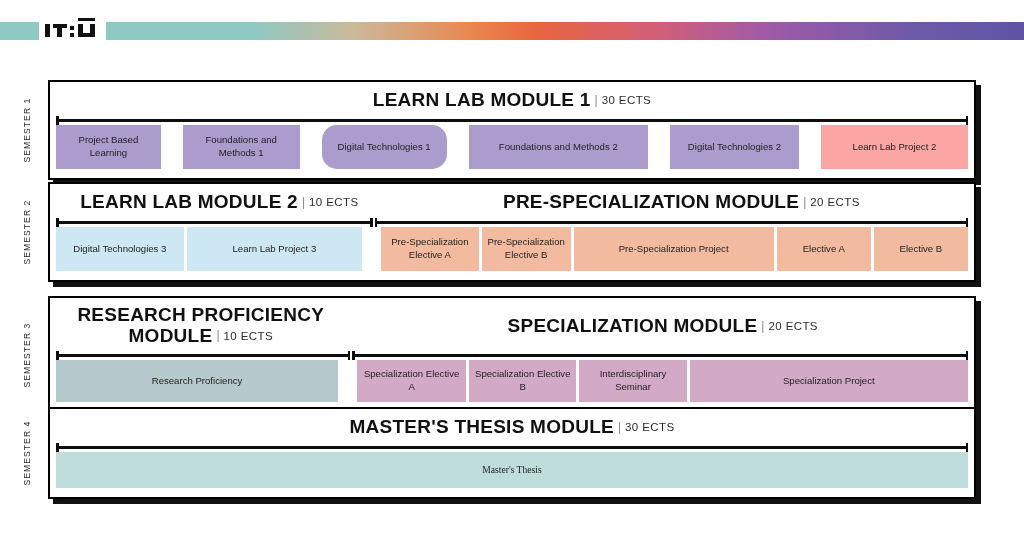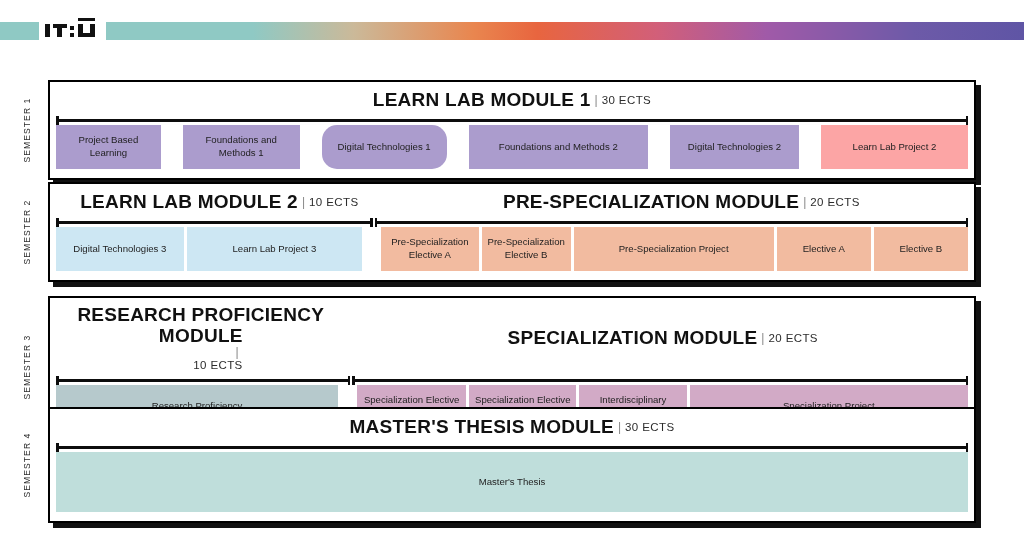--- a/index.html
+++ b/index.html
@@ -108,21 +108,21 @@
   .title-cell .tects {
     font-size: 11.5px;
     letter-spacing: 0.4px;
     color: #2c2c2c;
     font-weight: 400;
   }
   .title-cell.two-line { flex-direction: column; }
   .title-cell.two-line .line1 { line-height: 1.08; }
   .title-cell.two-line .line2 {
     line-height: 1.08;
-    display: flex; align-items: flex-end; justify-content: center; flex-direction: column;
+    display: flex; align-items: center; justify-content: center;
   }
 
   
   .brackets {
     position: relative;
     display: flex;
     width: 100%;
     height: 9px;
   }
   .bracket {
@@ -160,21 +160,21 @@
     text-align: center;
     font-size: 9.6px;
     line-height: 1.32;
     color: #1e1e1e;
     padding: 2px 3px;
   }
   .course + .course { margin-left: 3px; }
   .gap-after { margin-right: 16px; }
 
   .s3 .course { height: 42px; }
-  .s4 .course { height: 60px; }
+  .s4 .course { height: 36px; font-family: Liberation Serif, serif; }
 </style>
 </head>
 <body>
 
 <div class="brandbar">
   <div class="grad-left"></div>
   <div class="grad-right"></div>
 </div>
 <div class="logo">
   <svg width="58" height="30" viewBox="0 0 58 30" aria-hidden="true">

